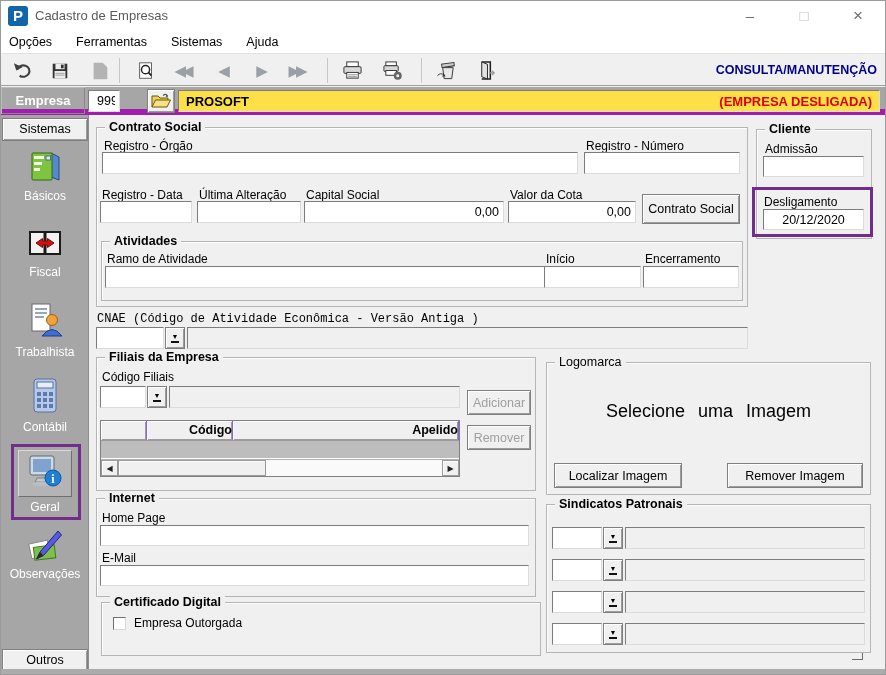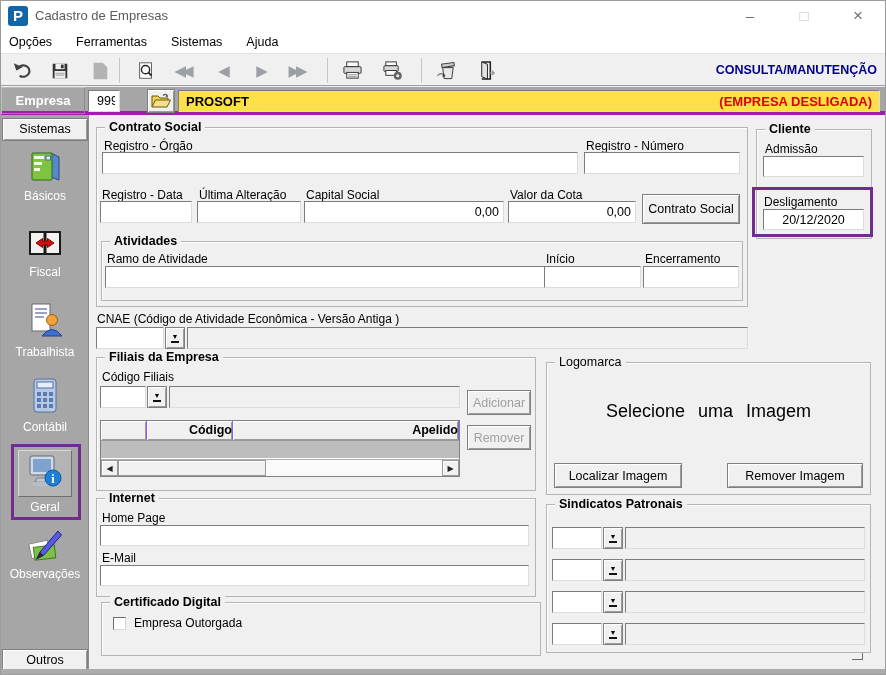--- a/index.html
+++ b/index.html
@@ -26,21 +26,21 @@
   .toolbar { position:absolute; left:0; top:52px; width:100%; height:33px; background:#f0f0f0;
              border-top:1px solid #e2e2e2; border-bottom:1px solid #9f9f9f; }
   .tbtn { position:absolute; top:3px; width:30px; height:27px; display:flex; align-items:center; justify-content:center; }
   .tsep { position:absolute; top:4px; width:0; height:25px; border-left:1px solid #c6c6c6; }
   .nav-glyph { font-size:15px; color:#9aa0a6; letter-spacing:-4px; padding-right:4px; line-height:1; }
   .mode-label { position:absolute; right:8px; top:0; height:32px; line-height:32px;
                 font-weight:bold; font-size:12.5px; color:#00008b; }
 
   
   .emp-bar { position:absolute; left:0; top:86px; width:100%; height:28px; background:#a6a6a6;
-             border-bottom:4px solid #a21caf; }
+             border-bottom:6px solid #a21caf; }
   .emp-label { position:absolute; left:0; top:0; width:84px; height:27px; color:#fff; font-weight:bold;
                font-size:13px; text-align:center; line-height:27px;
                box-shadow:inset 1px 1px 0 #bcbcbc, inset -1px -1px 0 #8a8a8a; }
   .fld { background:#fff; border:1px solid; border-color:#7c7c7c #dcdcdc #dcdcdc #7c7c7c;
          font-family:"Liberation Sans", sans-serif; font-size:12.5px; padding:0 4px; outline:none; }
   .fld.dis { background:#f0f0f0; }
   .fld.num { text-align:right; }
   .fld.ctr { text-align:center; }
   .yellow-field { position:absolute; left:177px; top:3px; width:702px; height:22px; background:#fde047;
                   border:1px solid; border-color:#7c7c7c #dcdcdc #dcdcdc #7c7c7c;
@@ -329,21 +329,21 @@
   <div class="gbox" style="left:100px;top:240px;width:642px;height:60px;">
     <span class="gtitle">Atividades</span>
   </div>
   <span class="lbl" style="left:106px;top:251px;">Ramo de Atividade</span>
   <input class="fld abs" style="left: 104px; top: 265px; width: 447px; height: 22px;" value="">
   <span class="lbl" style="left:545px;top:251px;">Início</span>
   <input class="fld abs" style="left: 543px; top: 265px; width: 97px; height: 22px;" value="">
   <span class="lbl" style="left:644px;top:251px;">Encerramento</span>
   <input class="fld abs" style="left: 642px; top: 265px; width: 96px; height: 22px;" value="">
 
-  <span class="lbl" style="left:96px;top:311px;">CNAE (Código de Atividade Econômica - Versão Antiga )</span>
+  <span class="lbl" style="left:96px;top:311px;font-family:Liberation Mono, monospace;">CNAE (Código de Atividade Econômica - Versão Antiga )</span>
   <input class="fld abs" style="left: 95px; top: 326px; width: 68px; height: 22px;" value="">
   <div class="dd-btn" style="left:164px;top:326px;height:22px;">
       <span class="dd-glyph">▼</span>
     </div>
   <input class="fld dis abs" style="left: 186px; top: 326px; width: 561px; height: 22px;" value="">
 
   <div class="gbox" style="left:95px;top:356px;width:440px;height:134px;">
     <span class="gtitle">Filiais da Empresa</span>
   </div>
   <span class="lbl" style="left:101px;top:369px;">Código Filiais</span>

